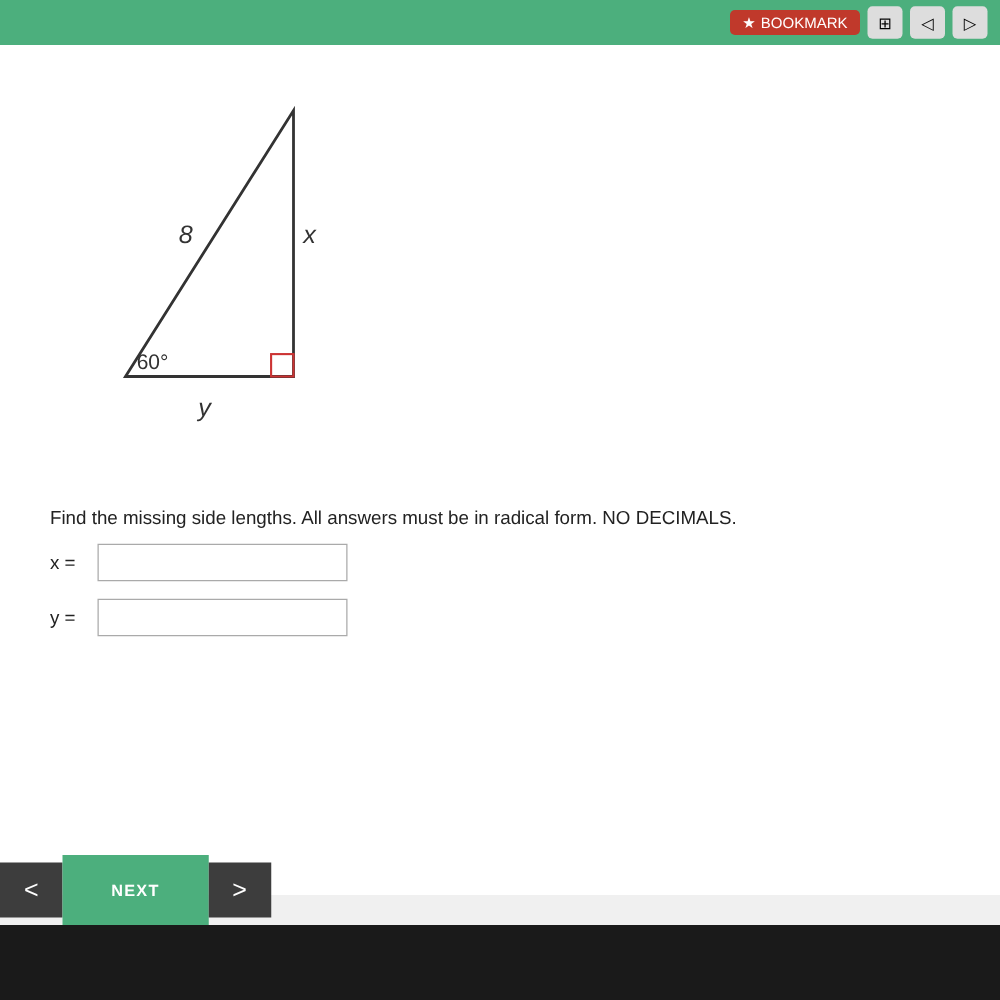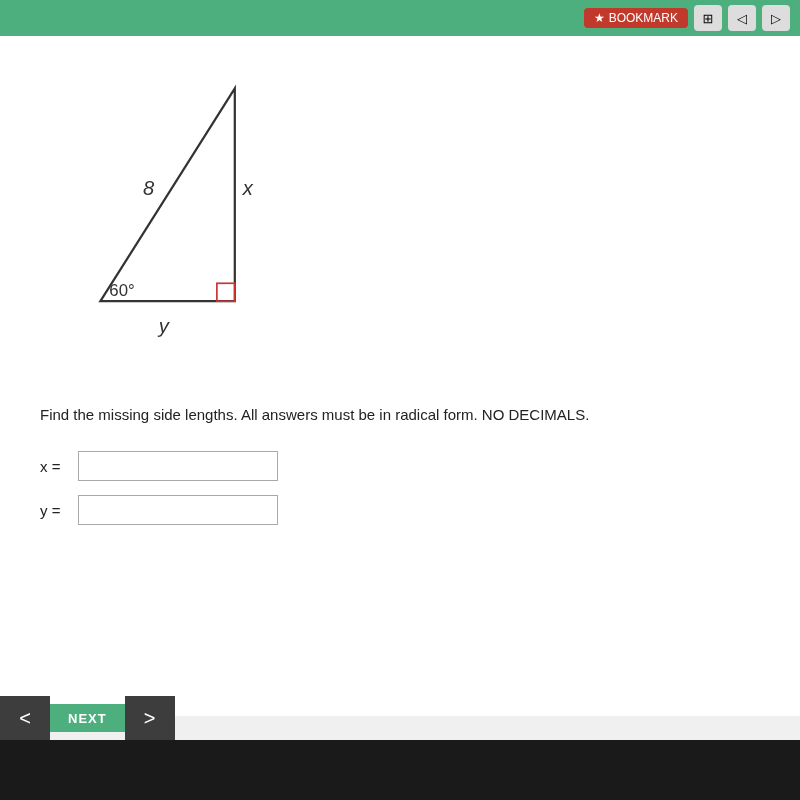--- a/index.html
+++ b/index.html
@@ -73,21 +73,21 @@
 
     .triangle-svg {
       width: 260px;
       height: 280px;
     }
 
     
     .question-text {
       font-size: 15px;
       color: #222;
-      margin-bottom: 28px;
+      margin-bottom: 12px;
       margin-left: 0;
     }
 
     
     .input-row {
       display: flex;
       align-items: center;
       margin-bottom: 14px;
       gap: 8px;
     }
@@ -130,22 +130,22 @@
       cursor: pointer;
       display: flex;
       align-items: center;
       justify-content: center;
     }
 
     .nav-next-btn {
       background: #4caf7d;
       border: none;
       color: white;
-      height: 28px;
-      padding: 0 18px;
+      height: 56px;
+      padding: 0 39px;
       font-size: 13px;
       font-weight: bold;
       letter-spacing: 1px;
       cursor: pointer;
     }
 
     
     .footer-bar {
       position: absolute;
       bottom: 0;

